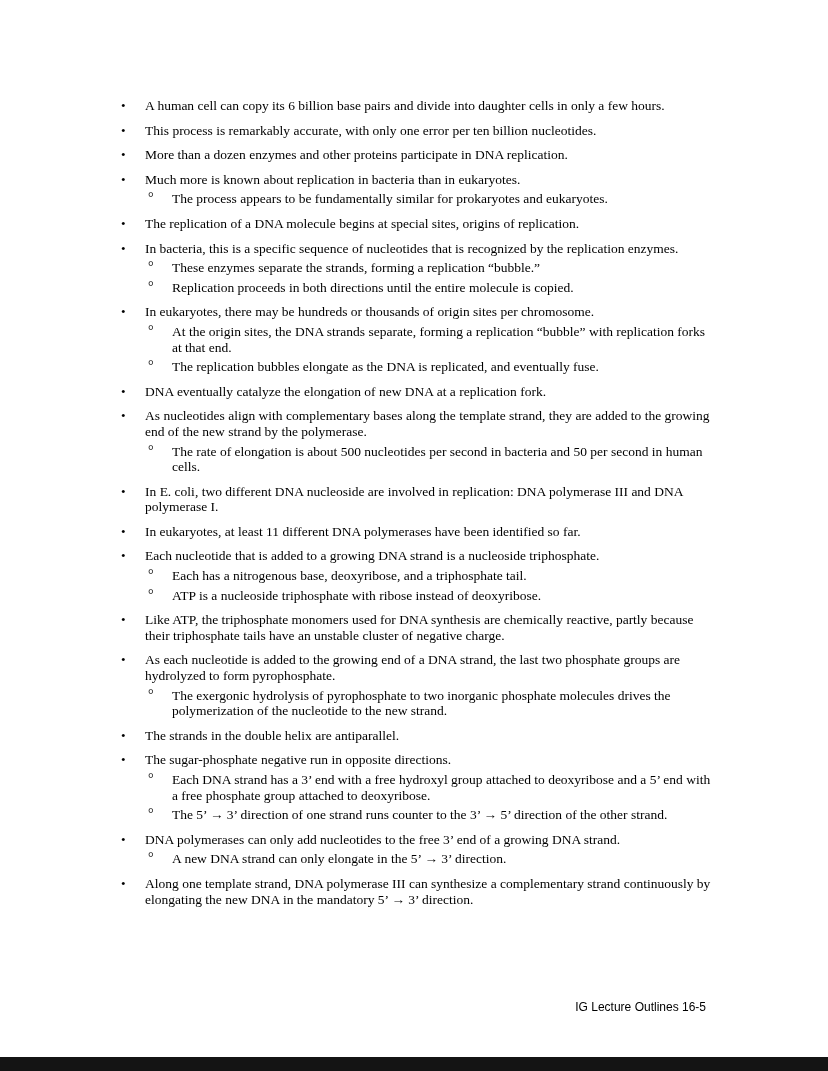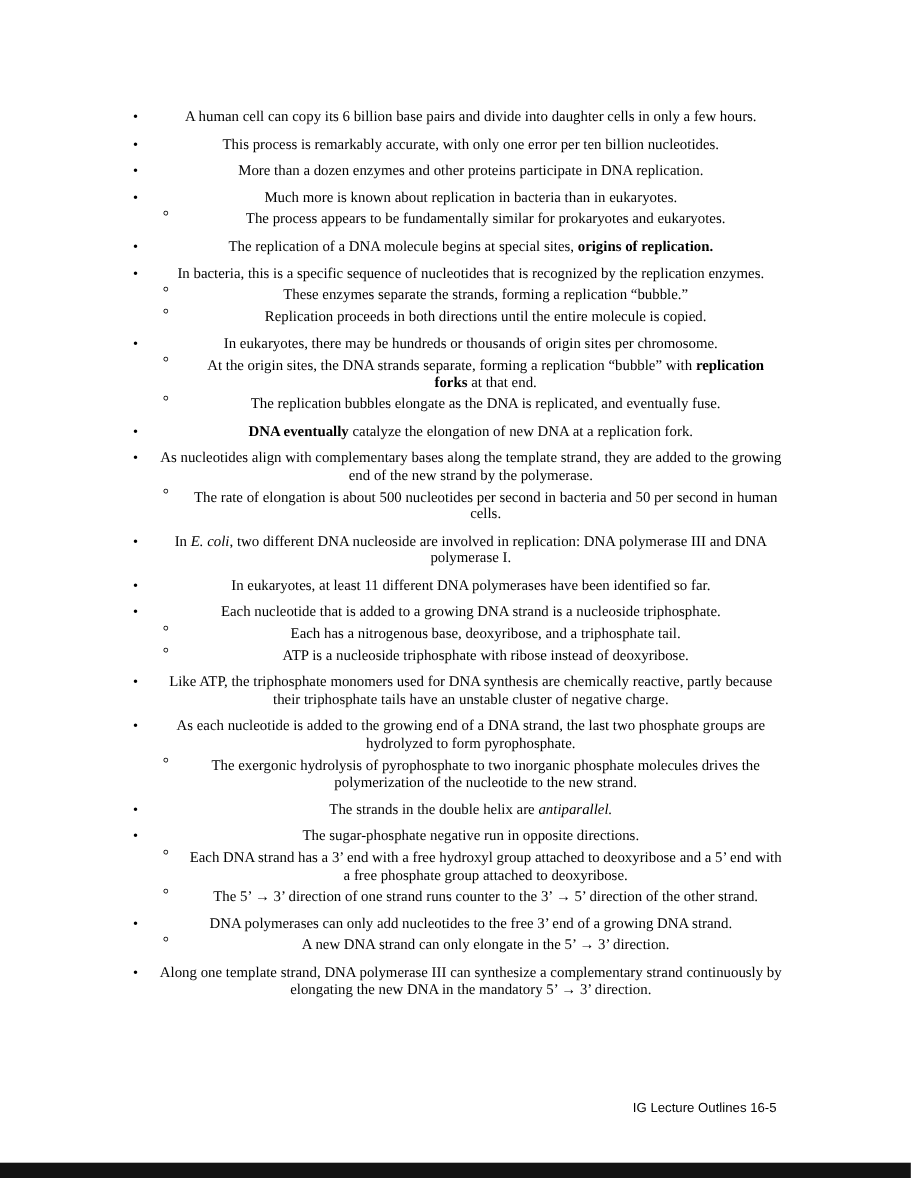--- a/index.html
+++ b/index.html
@@ -26,23 +26,23 @@
   }
   .item { display: flex; }
   .item.l1 { margin-top: 9px; }
   .item.l2 { margin-top: 4px; padding-left: 27px; }
   .item .bullet {
     flex: 0 0 24px;
     width: 24px;
   }
   .item.l1 .bullet { font-size: 13px; }
   .item.l2 .bullet { font-size: 14px; line-height: 14px; }
-  .item .text { flex: 1 1 auto; text-align: center; }
-  .b { font-weight: bold; }
-  .i { font-style: italic; }
+  .item .text { flex: 1 1 auto; }
+  .b { font-weight: normal; }
+  .i { }
   .footer {
     position: absolute;
     top: 1000px;
     right: 122px;
     font-family: "Liberation Sans", sans-serif;
     font-size: 12px;
     color: #000;
     text-align: right;
   }
   .bottom-bar {

